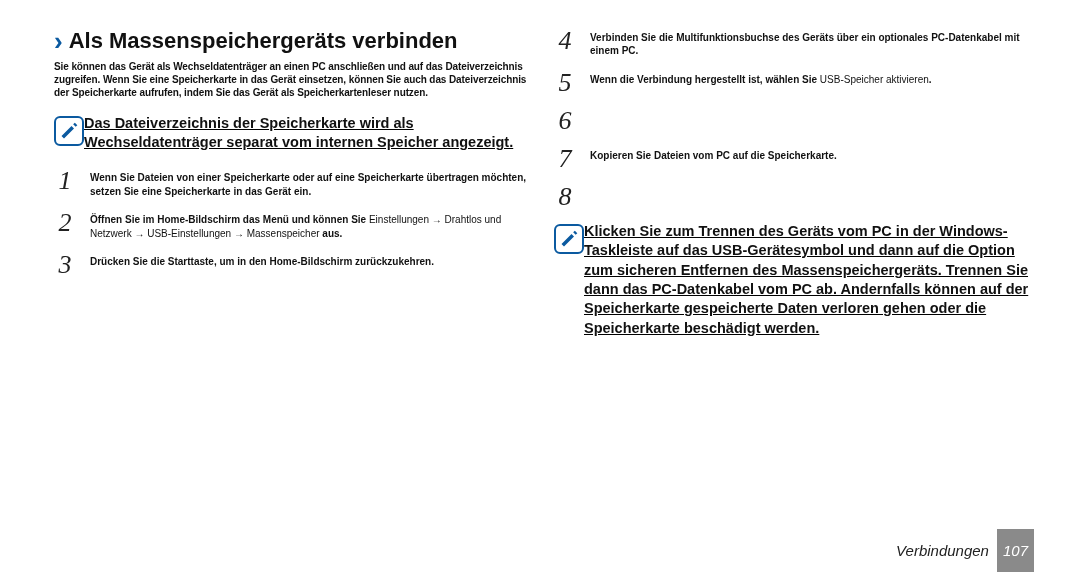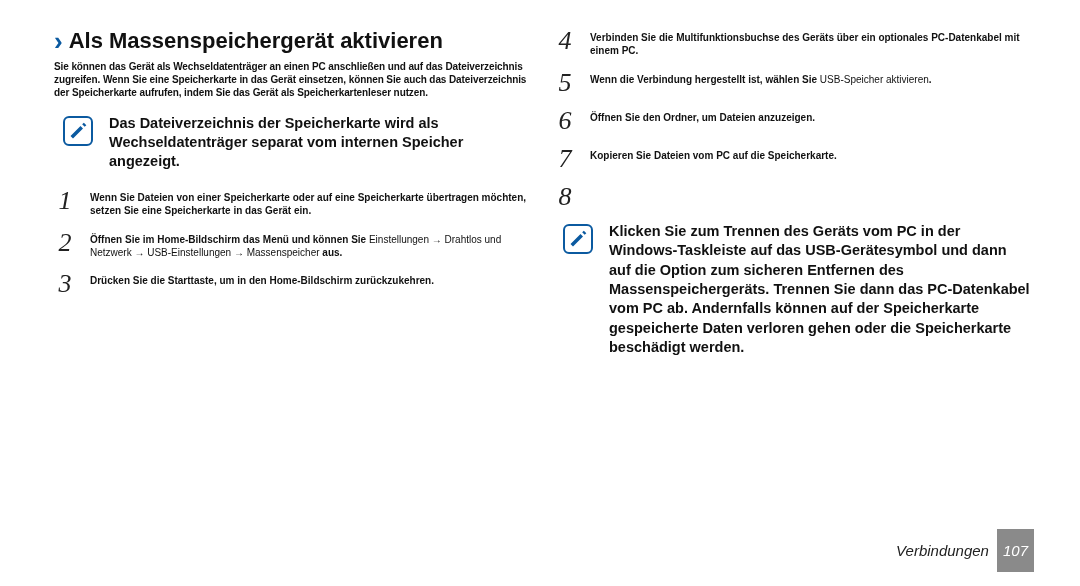--- a/index.html
+++ b/index.html
@@ -42,22 +42,23 @@
       font-size: 10px;
       font-weight: 700;
       line-height: 1.32;
       margin-bottom: 14px;
       color: #111;
       letter-spacing: -0.1px;
     }
     .notebox {
       display: flex;
       align-items: flex-start;
-      gap: 16px;
-      margin: 6px 0 16px 9px;
+      gap: 0;
+      margin: 6px 0 16px 0;
+      text-decoration: underline;
     }
     .note-icon {
       flex: 0 0 30px;
       width: 30px;
       height: 30px;
       border: 2px solid #0b5aa0;
       border-radius: 6px;
       display: flex;
       align-items: center;
       justify-content: center;
@@ -127,21 +128,21 @@
   </style>
 </head>
 <body>
 
 <div class="page">
 
   <div class="col">
 
     <div class="heading">
       <span class="chev">›</span>
-      <span>Als Massenspeichergerät aktivieren</span>
+      <span>Als Massenspeichergeräts verbinden</span>
     </div>
 
     <div class="intro">Sie können das Gerät als Wechseldatenträger an einen PC anschließen und auf das Dateiverzeichnis zugreifen. Wenn Sie eine Speicherkarte in das Gerät einsetzen, können Sie auch das Dateiverzeichnis der Speicherkarte aufrufen, indem Sie das Gerät als Speicherkartenleser nutzen.</div>
 
     <div class="notebox">
       <div class="note-icon">
         <svg viewBox="0 0 24 24">
           <path d="M3 18l3 3 12-12-3-3L3 18zm14-14l3 3 2-2-3-3-2 2z" fill="#0b5aa0"></path>
         </svg>
       </div>
@@ -175,21 +176,20 @@
         <div class="step-text">Verbinden Sie die Multifunktionsbuchse des Geräts über ein optionales PC-Datenkabel mit einem PC.</div>
       </li>
       <li class="step">
         <div class="step-num">5</div>
         <div class="step-text">
           <span>Wenn die Verbindung hergestellt ist, wählen Sie </span><span class="light">USB-Speicher aktivieren</span><span>.</span>
         </div>
       </li>
       <li class="step">
         <div class="step-num">6</div>
-        <div class="step-text">Öffnen Sie den Ordner, um Dateien anzuzeigen.</div>
       </li>
       <li class="step">
         <div class="step-num">7</div>
         <div class="step-text">Kopieren Sie Dateien vom PC auf die Speicherkarte.</div>
       </li>
       <li class="step">
         <div class="step-num">8</div>
       </li>
     </ul>
 

